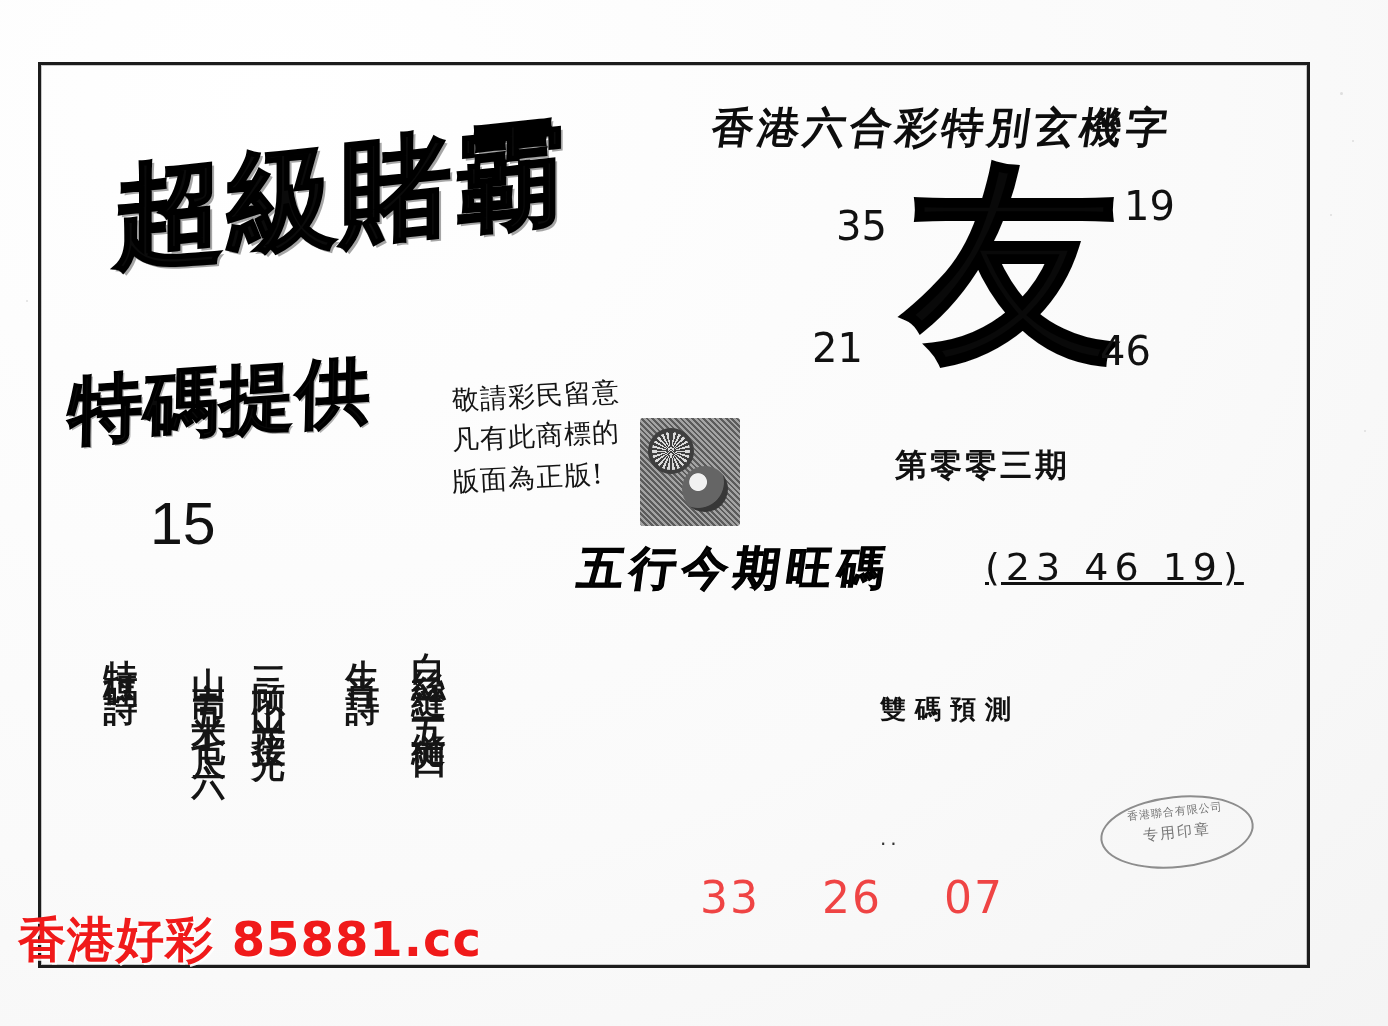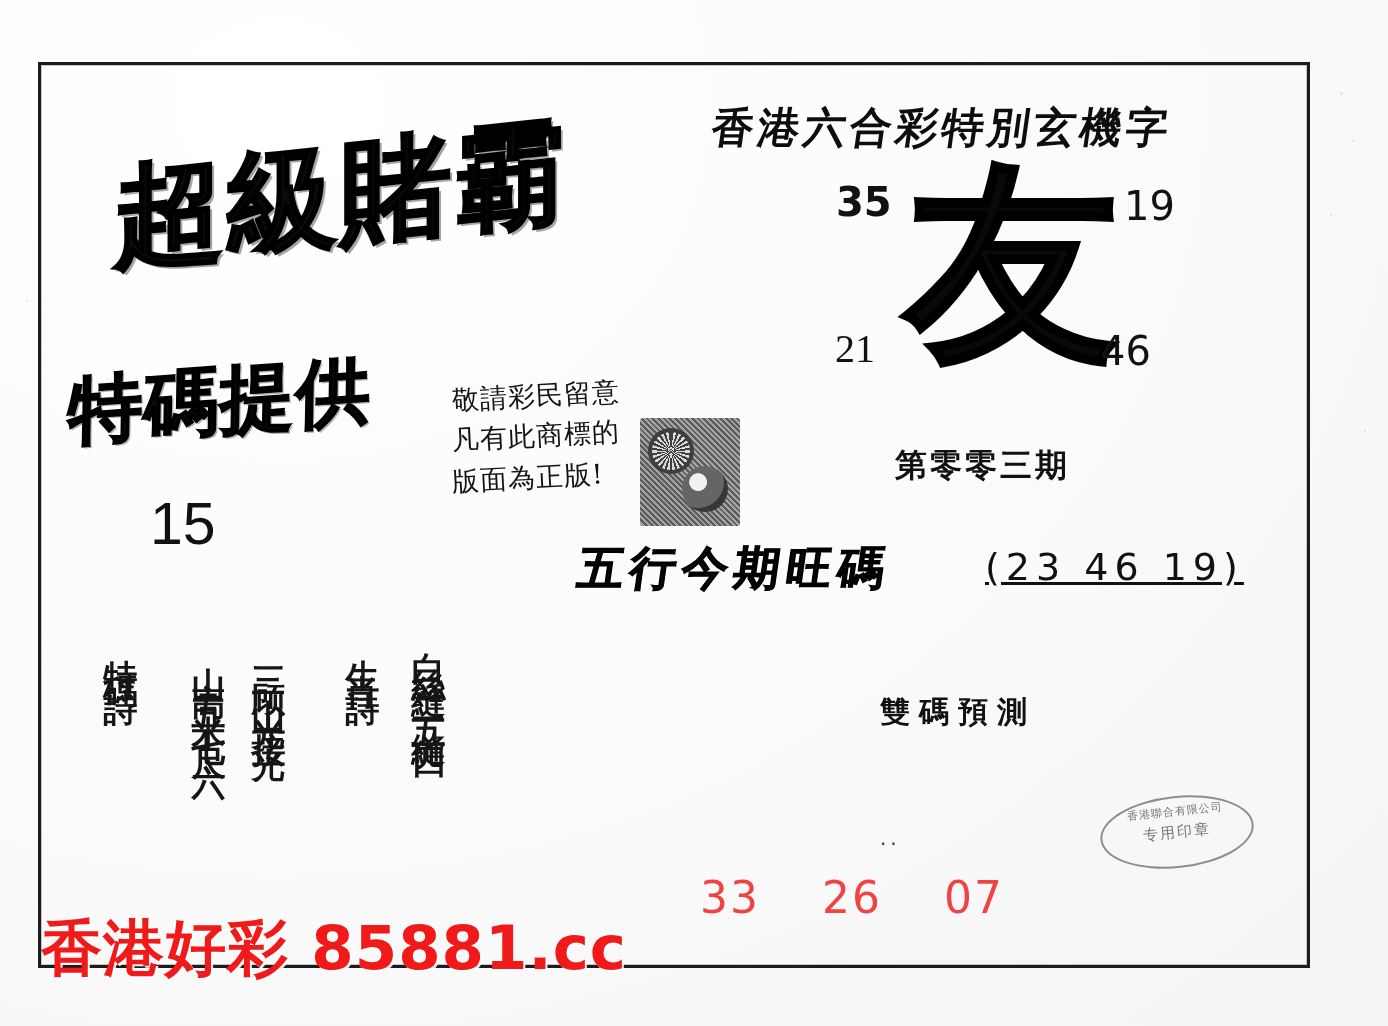--- a/index.html
+++ b/index.html
@@ -97,23 +97,23 @@
     color: #090909;
     line-height: 1;
     -webkit-text-stroke: 3px #000;
   }
   .corner-num {
     position: absolute;
     font-family: "DejaVu Sans", sans-serif;
     font-size: 40px;
     color: #111;
   }
-  #num-tl { left: 836px; top: 179px; font-weight: bold; }
+  #num-tl { left: 836px; top: 203px; }
   #num-tr { left: 1124px; top: 183px; }
-  #num-bl { left: 835px; top: 325px; font-family: Liberation Serif, serif; }
+  #num-bl { left: 812px; top: 325px; }
   #num-br { left: 1100px; top: 328px; }
 
   #issue-label {
     position: absolute;
     left: 895px;
     top: 444px;
     font-size: 32px;
     font-family: "DejaVu Serif", serif;
     font-weight: bold;
     letter-spacing: 3px;
@@ -213,21 +213,21 @@
   #vcol-1 { left: 192px; top: 640px; }
   #vcol-2 { left: 252px; top: 640px; }
   #vcol-3 { left: 346px; top: 632px; }
   #vcol-4 { left: 412px; top: 626px; }
 
   
   #pair-label {
     position: absolute;
     left: 880px;
     top: 692px;
-    font-size: 30px;
+    font-size: 26px;
     font-family: "DejaVu Serif", serif;
     font-weight: bold;
     letter-spacing: 9px;
     color: #111;
   }
   #pair-nums {
     position: absolute;
     left: 700px;
     top: 872px;
     font-size: 44px;
@@ -269,28 +269,27 @@
     top: 6px;
     font-size: 11px;
     letter-spacing: 1px;
   }
 
   
   #watermark {
     position: absolute;
     left: 18px;
     top: 908px;
-    font-size: 61px;
+    font-size: 48px;
     font-weight: bold;
     font-family: "DejaVu Sans", sans-serif;
     color: #f01a1a;
     letter-spacing: 1px;
     white-space: nowrap;
     text-shadow: 2px 2px 0 rgba(255,255,255,.9);
-    margin-left: 23px;
   }
   #watermark .wm-cn { color: #f01a1a; }
   #watermark .wm-num { color: #f01a1a; }
 </style>
 </head>
 <body>
 
 <div class="paper"></div>
 
 <div class="speck" style="left:1340px;top:92px;width:3px;height:3px;"></div>

